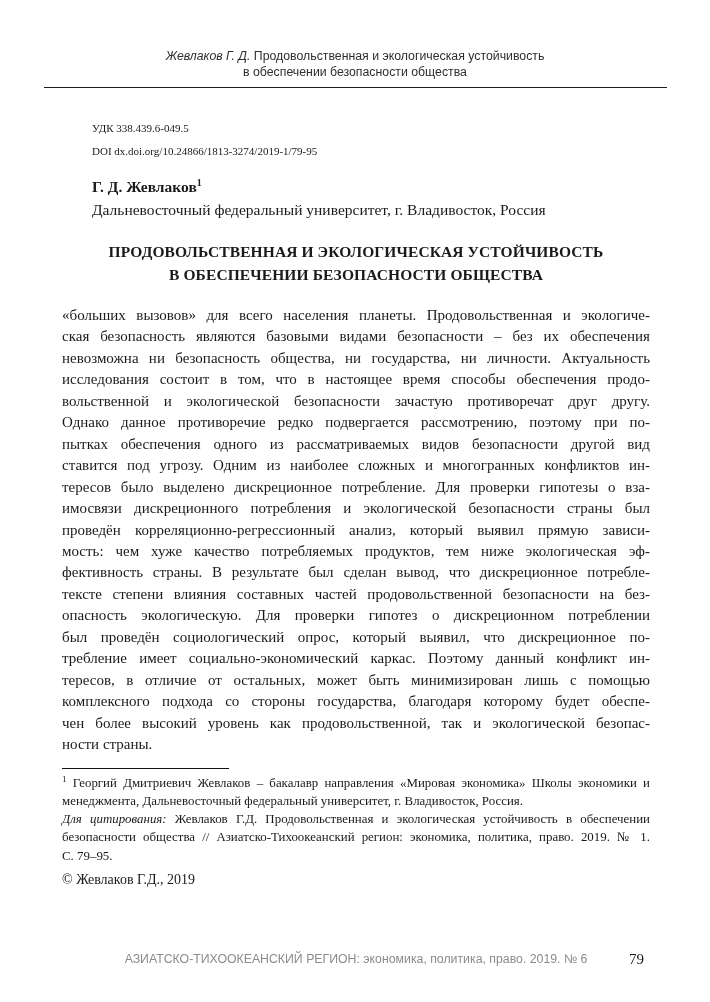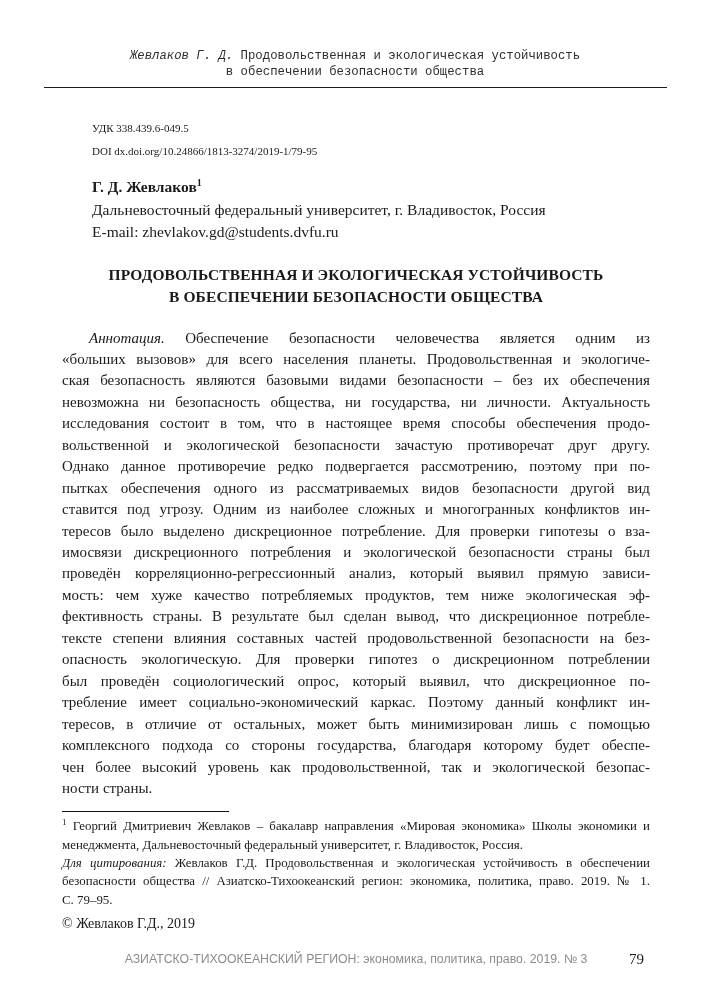--- a/index.html
+++ b/index.html
@@ -10,21 +10,21 @@
     background: #ffffff;
     font-family: "Liberation Serif", serif;
     color: #1a1a1a;
     overflow: hidden;
     box-sizing: border-box;
   }
   
   .running-head {
     padding-top: 48px;
     text-align: center;
-    font-family: Liberation Mono, monospace;
+    font-family: Liberation Sans, sans-serif;
     font-size: 12.3px;
     line-height: 16px;
     color: #2e2e2e;
   }
   .running-head .ital { font-style: italic; }
   .head-rule {
     margin: 7px 43px 0 44px;
     border-top: 1.5px solid #1c1c1c;
     height: 0;
   }
@@ -118,30 +118,28 @@
   <div class="content">
 
     <div class="meta">
       <div>УДК 338.439.6-049.5</div>
       <div>DOI dx.doi.org/10.24866/1813-3274/2019-1/79-95</div>
     </div>
 
     <div class="author-block">
       <div><span class="author-name">Г. Д. Жевлаков</span><sup class="fnref">1</sup></div>
       <div>Дальневосточный федеральный университет, г. Владивосток, Россия</div>
-      <div>E-mail: zhevlakov.gd@students.dvfu.ru</div>
     </div>
 
     <div class="title">
       <div>ПРОДОВОЛЬСТВЕННАЯ И ЭКОЛОГИЧЕСКАЯ УСТОЙЧИВОСТЬ</div>
       <div>В ОБЕСПЕЧЕНИИ БЕЗОПАСНОСТИ ОБЩЕСТВА</div>
     </div>
 
     <div class="abstract">
-      <div class="lead jline"><span class="ital">Аннотация.</span><span> Обеспечение безопасности человечества является одним из</span></div>
       <div class="abstract-lines">
           <div>«больших вызовов» для всего населения планеты. Продовольственная и экологиче-</div>
           <div>ская безопасность являются базовыми видами безопасности – без их обеспечения</div>
           <div>невозможна ни безопасность общества, ни государства, ни личности. Актуальность</div>
           <div>исследования состоит в том, что в настоящее время способы обеспечения продо-</div>
           <div>вольственной и экологической безопасности зачастую противоречат друг другу.</div>
           <div>Однако данное противоречие редко подвергается рассмотрению, поэтому при по-</div>
           <div>пытках обеспечения одного из рассматриваемых видов безопасности другой вид</div>
           <div>ставится под угрозу. Одним из наиболее сложных и многогранных конфликтов ин-</div>
           <div>тересов было выделено дискреционное потребление. Для проверки гипотезы о вза-</div>
@@ -168,17 +166,17 @@
       <div class="jline"><span class="ital">Для цитирования:</span><span> Жевлаков Г.Д. Продовольственная и экологическая устойчивость в обеспечении</span></div>
       <div class="jline">безопасности общества // Азиатско-Тихоокеанский регион: экономика, политика, право. 2019. № 1.</div>
       <div class="lline">С. 79–95.</div>
     </div>
 
     <div class="copyright">© Жевлаков Г.Д., 2019</div>
 
   </div>
 
   <div class="footer">
-    <span>АЗИАТСКО-ТИХООКЕАНСКИЙ РЕГИОН: экономика, политика, право. 2019. № 3</span>
+    <span>АЗИАТСКО-ТИХООКЕАНСКИЙ РЕГИОН: экономика, политика, право. 2019. № 6</span>
     <span class="page-num">79</span>
   </div>
 
 </div>
 
 </body></html>

